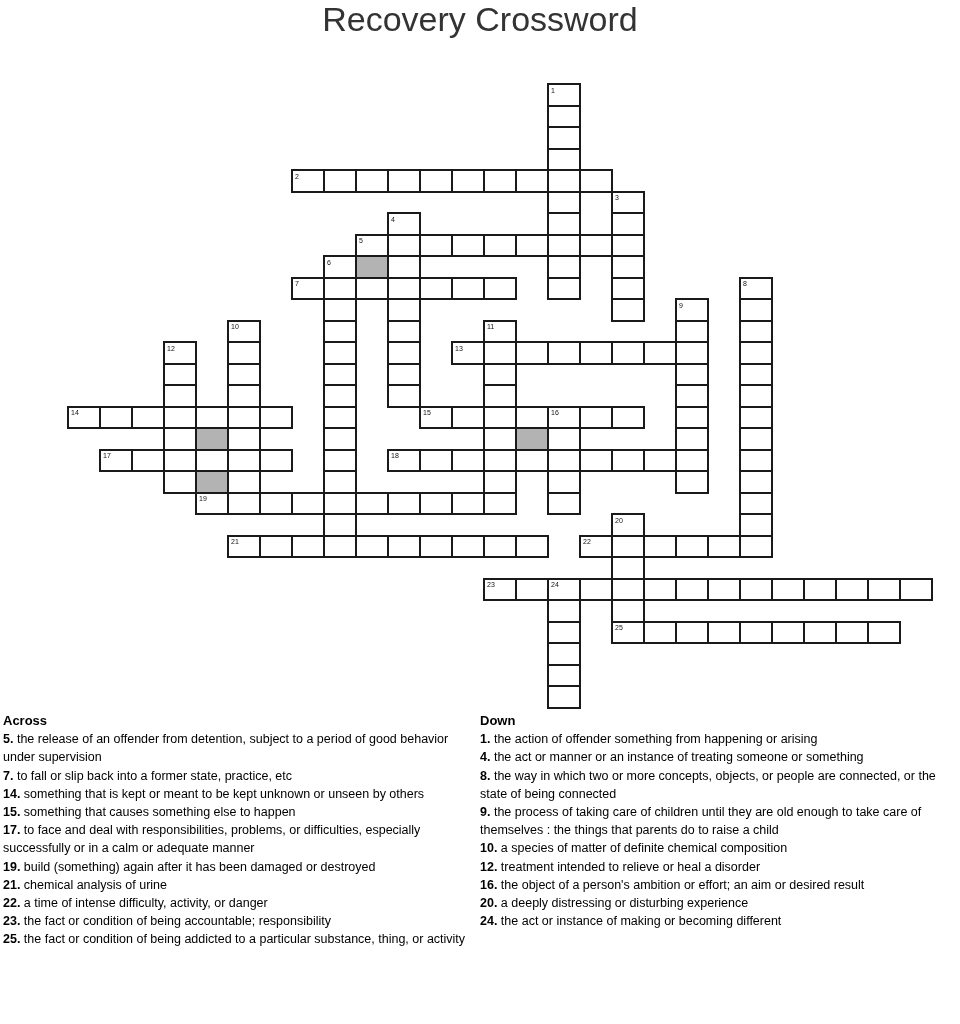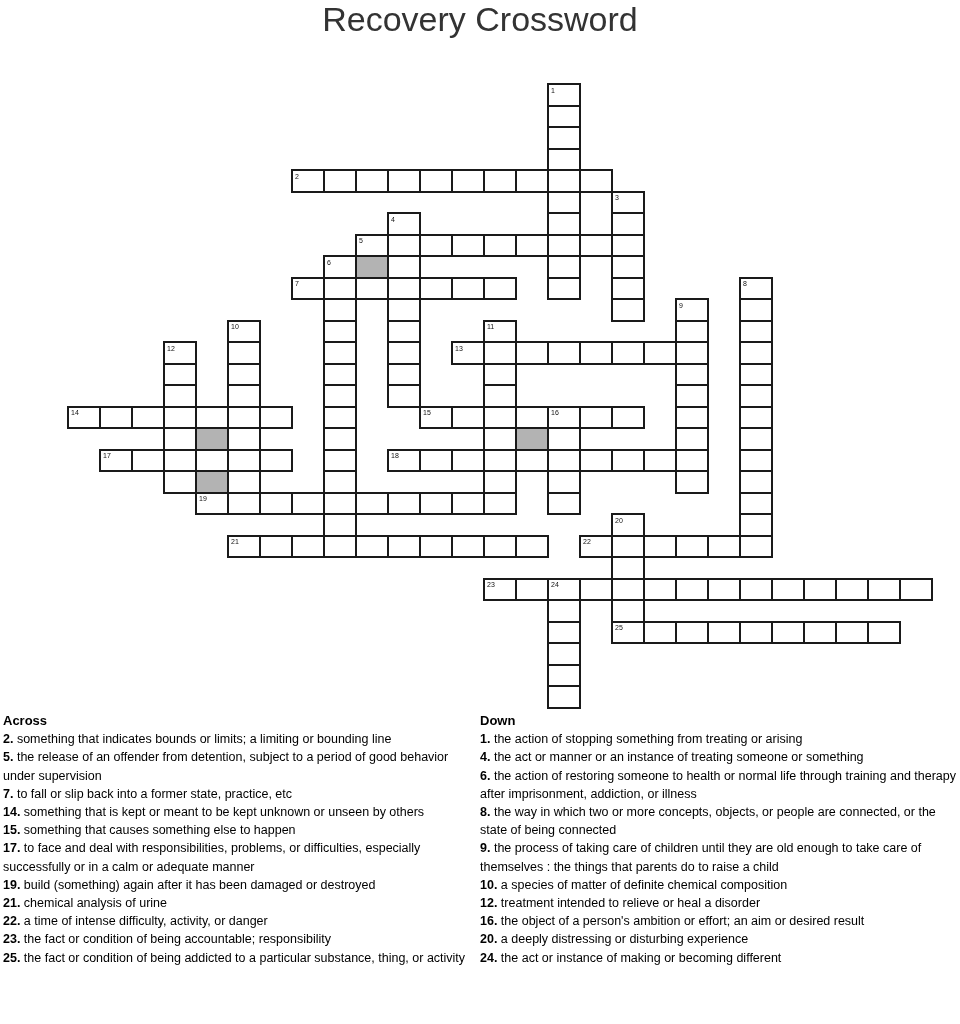--- a/index.html
+++ b/index.html
@@ -329,39 +329,37 @@
       <div class="cell gray" style="left: 355px; top: 255px;"></div>
       <div class="cell gray" style="left: 195px; top: 427px;"></div>
       <div class="cell gray" style="left: 195px; top: 470px;"></div>
       <div class="cell gray" style="left: 515px; top: 427px;"></div>
     </div>
 
   <div class="clues">
     <div class="clue-col">
       <div class="clue-heading">Across</div>
       <div id="across-list">
-          <div class="clue"><b>2.</b><span> something that indicates bounds or limits; a limiting or bounding line</span></div>
           <div class="clue"><b>5.</b><span> the release of an offender from detention, subject to a period of good behavior under supervision</span></div>
           <div class="clue"><b>7.</b><span> to fall or slip back into a former state, practice, etc</span></div>
           <div class="clue"><b>14.</b><span> something that is kept or meant to be kept unknown or unseen by others</span></div>
           <div class="clue"><b>15.</b><span> something that causes something else to happen</span></div>
           <div class="clue"><b>17.</b><span> to face and deal with responsibilities, problems, or difficulties, especially successfully or in a calm or adequate manner</span></div>
           <div class="clue"><b>19.</b><span> build (something) again after it has been damaged or destroyed</span></div>
           <div class="clue"><b>21.</b><span> chemical analysis of urine</span></div>
           <div class="clue"><b>22.</b><span> a time of intense difficulty, activity, or danger</span></div>
           <div class="clue"><b>23.</b><span> the fact or condition of being accountable; responsibility</span></div>
           <div class="clue"><b>25.</b><span> the fact or condition of being addicted to a particular substance, thing, or activity</span></div>
         </div>
     </div>
     <div class="clue-col">
       <div class="clue-heading">Down</div>
       <div id="down-list">
-          <div class="clue"><b>1.</b><span> the action of stopping something from treating or arising</span></div>
+          <div class="clue"><b>1.</b><span> the action of offender something from happening or arising</span></div>
           <div class="clue"><b>4.</b><span> the act or manner or an instance of treating someone or something</span></div>
-          <div class="clue"><b>6.</b><span> the action of restoring someone to health or normal life through training and therapy after imprisonment, addiction, or illness</span></div>
           <div class="clue"><b>8.</b><span> the way in which two or more concepts, objects, or people are connected, or the state of being connected</span></div>
           <div class="clue"><b>9.</b><span> the process of taking care of children until they are old enough to take care of themselves : the things that parents do to raise a child</span></div>
           <div class="clue"><b>10.</b><span> a species of matter of definite chemical composition</span></div>
           <div class="clue"><b>12.</b><span> treatment intended to relieve or heal a disorder</span></div>
           <div class="clue"><b>16.</b><span> the object of a person's ambition or effort; an aim or desired result</span></div>
           <div class="clue"><b>20.</b><span> a deeply distressing or disturbing experience</span></div>
           <div class="clue"><b>24.</b><span> the act or instance of making or becoming different</span></div>
         </div>
     </div>
   </div>

